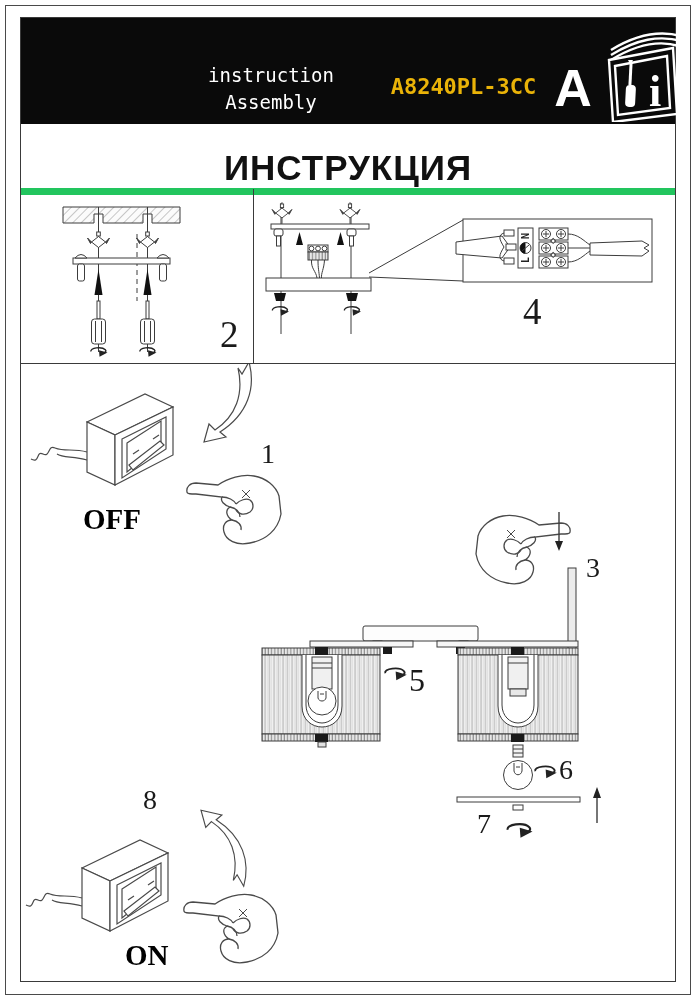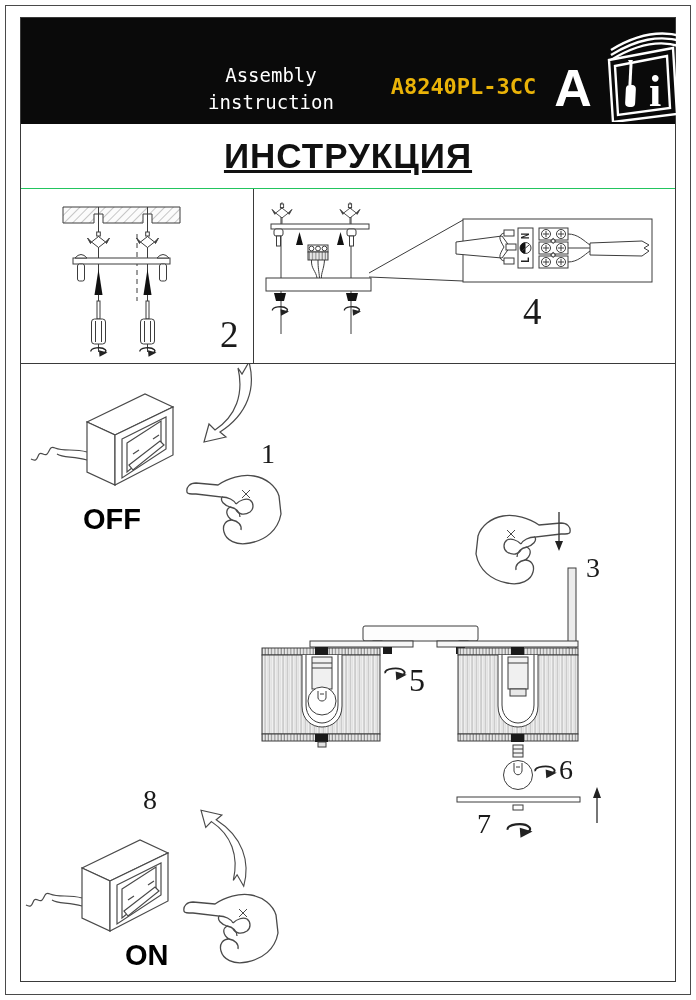--- a/index.html
+++ b/index.html
@@ -19,32 +19,32 @@
         color:#fff;font-family:"DejaVu Sans Mono",monospace;}
   .doc-type{position:absolute;left:170px;top:44px;width:160px;text-align:center;color:#fff;
         font-family:"DejaVu Sans Mono",monospace;font-size:19px;line-height:27px;}
   .model{position:absolute;left:360px;top:56px;width:165px;text-align:center;color:#eab308;
         font-family:"DejaVu Sans Mono",monospace;font-size:22px;font-weight:bold;}
   .rev-letter{position:absolute;left:522px;top:40px;width:60px;text-align:center;color:#fff;
         font-size:52px;font-weight:bold;font-family:"Liberation Sans",sans-serif;}
   .manual-icon{position:absolute;left:578px;top:12px;}
   
   .title-row{position:absolute;left:0;top:106px;width:654px;height:64px;
-        border-bottom:1px solid #22c55e;display:flex;align-items:center;justify-content:center;text-decoration:underline;}
+        border-bottom:7px solid #22c55e;display:flex;align-items:flex-end;justify-content:center;}
   .title-text{font-size:35px;font-weight:bold;letter-spacing:1px;font-family:"Liberation Sans",sans-serif;}
   
   .panels-row{position:absolute;left:0;top:171px;width:654px;height:174px;border-bottom:1px solid #3a3a3a;}
   .panel-2{position:absolute;left:0;top:0;width:232px;height:174px;border-right:1px solid #3a3a3a;}
   .panel-4{position:absolute;left:233px;top:0;width:421px;height:174px;}
   
   .main-panel{position:absolute;left:0;top:346px;width:654px;height:617px;}
   .num{position:absolute;font-family:"Liberation Serif",serif;color:#1a1a1a;}
   .num-lg{font-size:37px;}
   .num-md{font-size:28px;}
-  .switch-label{position:absolute;font-family:Liberation Sans, sans-serif;font-weight:bold;
+  .switch-label{position:absolute;font-family:Liberation Serif, serif;font-weight:bold;
         font-size:29px;color:#000;}
   svg{display:block;}
   .lineart{stroke:#3c3c3c;stroke-width:1;fill:none;}
 </style>
 </head>
 <body>
 
 <div class="page">
 
   <svg width="0" height="0" style="position:absolute" aria-hidden="true">
@@ -106,22 +106,22 @@
     </defs>
   </svg>
 
   <div class="outer-border"></div>
 
   <div class="frame">
 
     <div class="header-bar">
 
       <div class="doc-type">
+        <div>instruction</div>
         <div>Assembly</div>
-        <div>instruction</div>
       </div>
 
       <div class="model">A8240PL-3CC</div>
 
       <div class="rev-letter">A</div>
 
       <div class="manual-icon">
         <svg width="86" height="92" viewBox="0 0 86 92">
           <g stroke="#fff" stroke-width="2.4" fill="none">
             <path d="M12,20 C38,4 60,0 82,6"></path>

